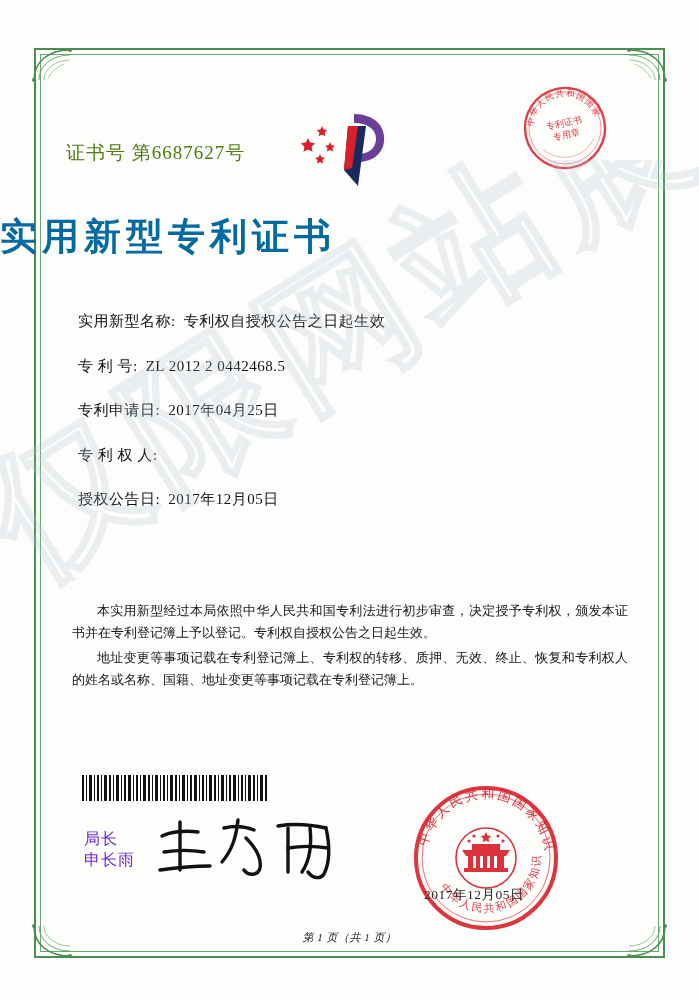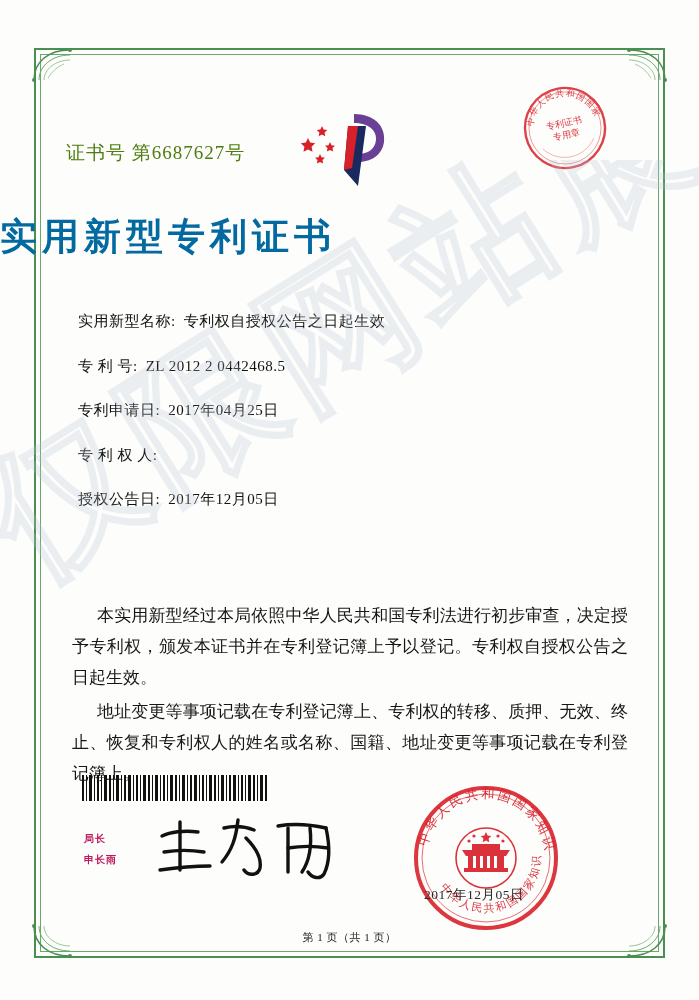--- a/index.html
+++ b/index.html
@@ -115,22 +115,22 @@
     margin-left: 8px;
     letter-spacing: 0.5px;
   }
 
   
   .body-text {
     position: absolute;
     left: 72px;
     top: 600px;
     width: 556px;
-    font-size: 17px;
-    line-height: 31px;
+    font-size: 13px;
+    line-height: 22px;
     color: #161616;
     text-align: justify;
   }
   .body-text p {
     margin: 0 0 3px 0;
     text-indent: 25px;
   }
 
   
   .barcode {
@@ -139,24 +139,24 @@
     top: 775px;
     width: 186px;
     height: 26px;
   }
 
   
   .director {
     position: absolute;
     left: 84px;
     top: 828px;
-    font-size: 10px;
+    font-size: 16px;
     line-height: 21px;
-    font-weight: bold;
-    color: #be185d;
+    font-weight: normal;
+    color: #6d28d9;
     letter-spacing: 1px;
   }
   .signature {
     position: absolute;
     left: 150px;
     top: 812px;
     width: 210px;
     height: 72px;
     font-family: "Liberation Serif", "DejaVu Serif", serif;
   }
@@ -181,20 +181,21 @@
   
   .footer {
     position: absolute;
     left: 0;
     right: 0;
     top: 930px;
     text-align: center;
     font-size: 11px;
     color: #222;
     letter-spacing: 0.5px;
+    font-style: italic;
   }
 
   
   .watermark {
     position: absolute;
     left: -10px;
     top: 160px;
     width: 720px;
     height: 700px;
     pointer-events: none;

